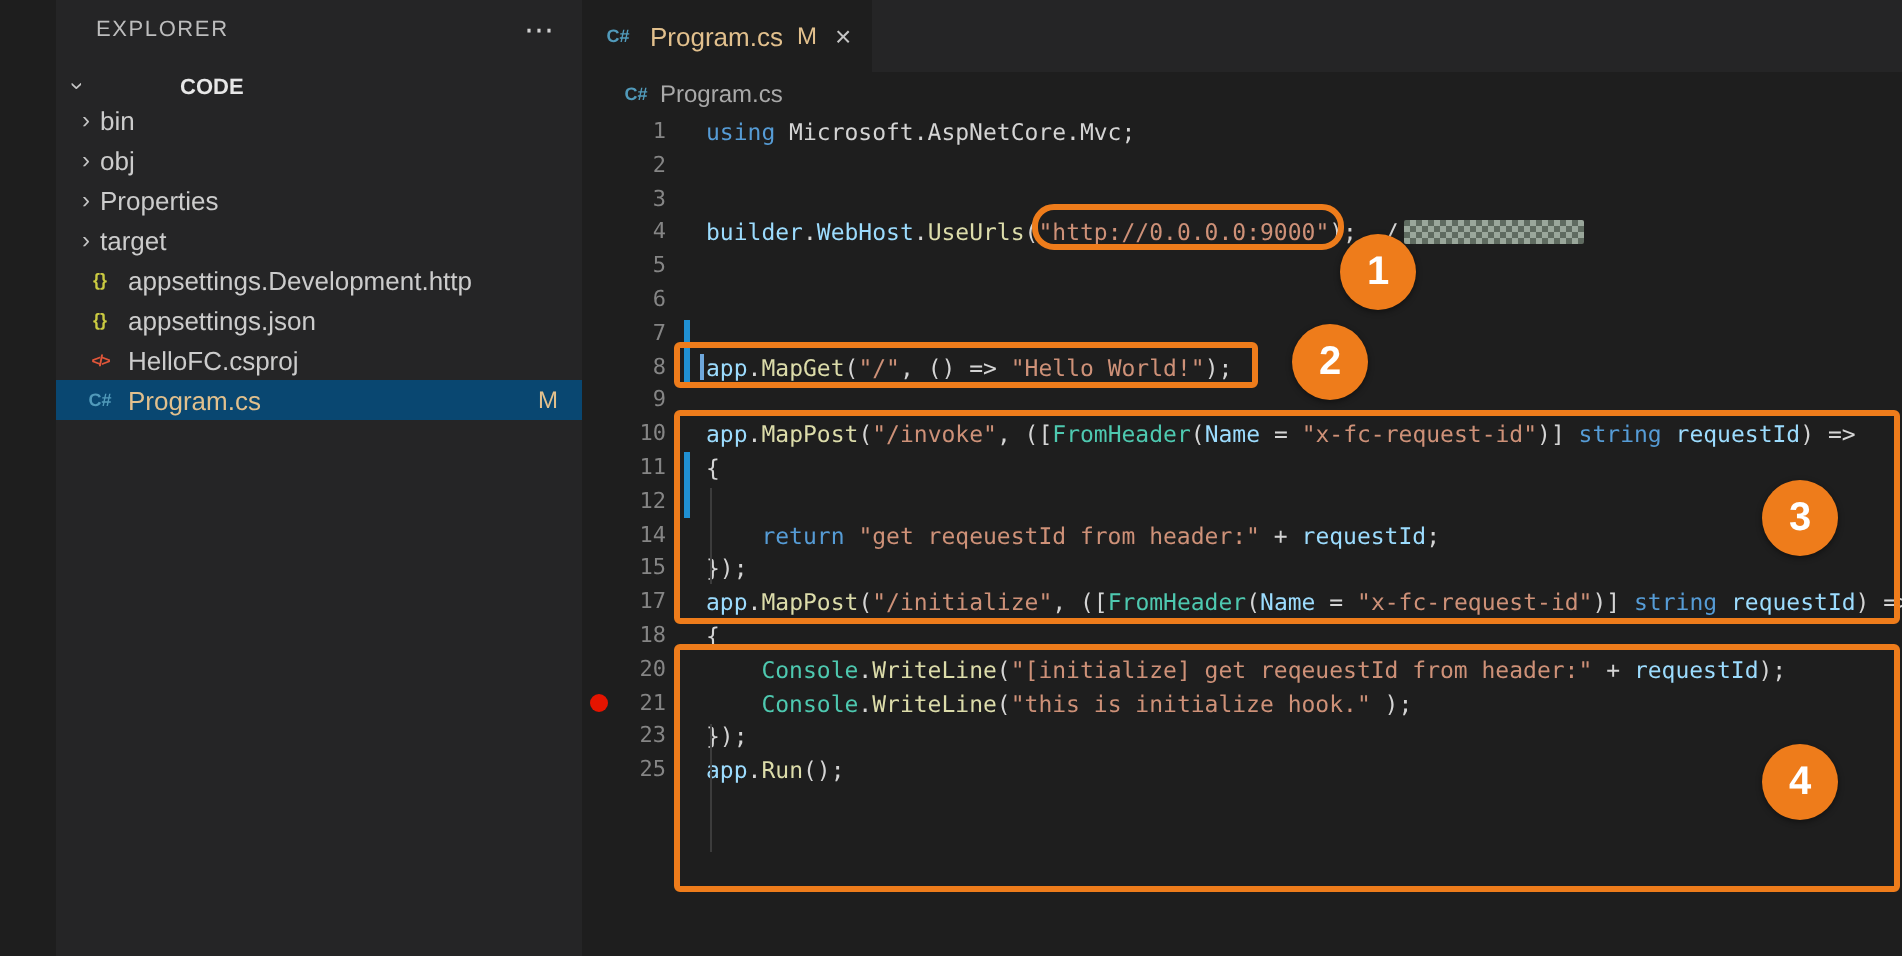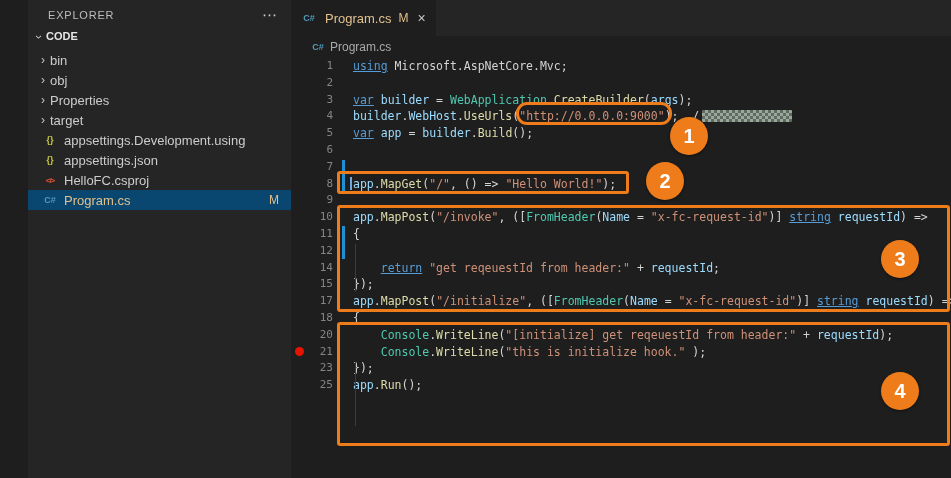--- a/index.html
+++ b/index.html
@@ -3,22 +3,22 @@
 <meta charset="utf-8">
 <style>
   html,body{margin:0;padding:0;background:#1e1e1e;}
   .app{position:relative;width:951px;height:478px;overflow:hidden;background:#1e1e1e;
        font-family:"Liberation Sans",sans-serif;margin-left:28px;-webkit-font-smoothing:antialiased;}
   
   .sidebar{position:absolute;left:0;top:0;width:263px;height:100%;background:#252526;color:#cccccc;}
   .sb-header{height:30px;display:flex;align-items:center;justify-content:space-between;
              padding:0 14px 0 20px;font-size:11px;letter-spacing:.8px;color:#bdbdbd;}
   .sb-header .dots{font-size:15px;color:#cfcfcf;cursor:pointer;letter-spacing:0;}
-  .sb-section{height:20px;display:flex;align-items:flex-start;font-size:11px;font-weight:bold;
-              color:#e7e7e7;padding-left:4px;cursor:pointer;}
+  .sb-section{height:20px;display:flex;align-items:flex-end;font-size:11px;font-weight:bold;
+              color:#e7e7e7;padding-left:4px;cursor:pointer;gap:44px;}
   .chev{display:inline-block;width:14px;text-align:center;color:#c5c5c5;font-size:12px;font-weight:normal;}
   .chev.down{transform:rotate(90deg);}
   .row{height:20px;display:flex;align-items:center;font-size:13px;color:#cccccc;cursor:pointer;}
   .row.folder{padding-left:8px;}
   .row.file{padding-left:14px;}
   .row.sel{background:#094771;}
   .row .lbl{white-space:nowrap;}
   .row .lbl.mod{color:#e2c08d;}
   .badge{margin-left:auto;margin-right:12px;font-size:12px;color:#e2c08d;}
   .fic{width:16px;height:16px;display:inline-flex;align-items:center;justify-content:center;
@@ -35,21 +35,21 @@
   .tab .tab-close{font-size:14px;color:#c5c5c5;margin-left:9px;cursor:pointer;}
   .breadcrumb{position:absolute;left:263px;top:36px;right:0;height:22px;background:#1e1e1e;
               display:flex;align-items:center;padding-left:20px;font-size:12px;color:#a9a9a9;cursor:pointer;}
   .breadcrumb .fic{width:14px;flex:0 0 14px;margin-right:5px;}
   
   .code{position:absolute;left:263px;top:58px;right:0;bottom:0;background:#1e1e1e;
         font-family:"DejaVu Sans Mono","Liberation Mono",monospace;font-size:11.5px;}
   .line{height:16.8px;line-height:16.8px;display:flex;white-space:pre;}
   .gut{width:42px;flex:0 0 42px;text-align:right;color:#858585;font-size:11px;}
   .txt{padding-left:20px;}
-  .tk-k{color:#569cd6;text-decoration:underline;} .tk-t{color:#4ec9b0;} .tk-m{color:#dcdcaa;} .tk-s{color:#ce9178;}
+  .tk-k{color:#569cd6;} .tk-t{color:#4ec9b0;} .tk-m{color:#dcdcaa;} .tk-s{color:#ce9178;}
   .tk-v{color:#9cdcfe;} .tk-p{color:#d4d4d4;}
   .tk-blur{display:inline-block;width:90px;height:12px;vertical-align:-2px;margin-left:3px;border-radius:1px;
     background:
       linear-gradient(45deg,#9aa79b 25%,transparent 25%,transparent 75%,#9aa79b 75%),
       linear-gradient(45deg,#9aa79b 25%,#5f6b60 25%,#5f6b60 75%,#9aa79b 75%);
     background-size:6px 6px;background-position:0 0,3px 3px;}
   
   :root{--accent:#ee7c1b;}
   .ov{position:absolute;pointer-events:none;}
   .obox{border:3px solid var(--accent);box-sizing:border-box;}
@@ -94,21 +94,21 @@
         <div class="row folder">
           <span class="chev">›</span>
           <span class="lbl">Properties</span>
         </div>
         <div class="row folder">
           <span class="chev">›</span>
           <span class="lbl">target</span>
         </div>
         <div class="row file">
           <span class="fic json">{}</span>
-          <span class="lbl">appsettings.Development.using</span>
+          <span class="lbl">appsettings.Development.http</span>
         </div>
         <div class="row file">
           <span class="fic json">{}</span>
           <span class="lbl">appsettings.json</span>
         </div>
         <div class="row file">
           <span class="fic csproj">&lt;/&gt;</span>
           <span class="lbl">HelloFC.csproj</span>
         </div>
         <div class="row file sel">
@@ -129,23 +129,23 @@
   </div>
 
   <div class="breadcrumb">
     <span class="fic cs">C#</span>
     <span>Program.cs</span>
   </div>
 
   <div class="code" id="code">
       <div class="line"><span class="gut">1</span><span class="txt"><span class="tk-k">using</span><span class="tk-p"> Microsoft.AspNetCore.Mvc;</span></span></div>
       <div class="line"><span class="gut">2</span><span class="txt"></span></div>
-      <div class="line"><span class="gut">3</span><span class="txt"><span class="tk-k">var</span><span class="tk-p"> </span><span class="tk-v">builder</span><span class="tk-p"> = </span><span class="tk-t">WebApplication</span><span class="tk-p">.</span><span class="tk-m">CreateBuilder</span><span class="tk-p">(</span><span class="tk-v">args</span><span class="tk-p">);</span></span></div>
+      <div class="line"><span class="gut">3</span></div>
       <div class="line"><span class="gut">4</span><span class="txt"><span class="tk-v">builder</span><span class="tk-p">.</span><span class="tk-v">WebHost</span><span class="tk-p">.</span><span class="tk-m">UseUrls</span><span class="tk-p">(</span><span class="tk-s">"http://0.0.0.0:9000"</span><span class="tk-p">);</span><span class="tk-p">  /</span><span class="tk-blur"></span></span></div>
-      <div class="line"><span class="gut">5</span><span class="txt"><span class="tk-k">var</span><span class="tk-p"> </span><span class="tk-v">app</span><span class="tk-p"> = </span><span class="tk-v">builder</span><span class="tk-p">.</span><span class="tk-m">Build</span><span class="tk-p">();</span></span></div>
+      <div class="line"><span class="gut">5</span></div>
       <div class="line"><span class="gut">6</span><span class="txt"></span></div>
       <div class="line"><span class="gut">7</span><span class="txt"></span></div>
       <div class="line"><span class="gut">8</span><span class="txt"><span class="tk-v">app</span><span class="tk-p">.</span><span class="tk-m">MapGet</span><span class="tk-p">(</span><span class="tk-s">"/"</span><span class="tk-p">, () =&gt; </span><span class="tk-s">"Hello World!"</span><span class="tk-p">);</span></span></div>
       <div class="line"><span class="gut">9</span><span class="txt"></span></div>
       <div class="line"><span class="gut">10</span><span class="txt"><span class="tk-v">app</span><span class="tk-p">.</span><span class="tk-m">MapPost</span><span class="tk-p">(</span><span class="tk-s">"/invoke"</span><span class="tk-p">, ([</span><span class="tk-t">FromHeader</span><span class="tk-p">(</span><span class="tk-v">Name</span><span class="tk-p"> = </span><span class="tk-s">"x-fc-request-id"</span><span class="tk-p">)] </span><span class="tk-k">string</span><span class="tk-p"> </span><span class="tk-v">requestId</span><span class="tk-p">) =&gt;</span></span></div>
       <div class="line"><span class="gut">11</span><span class="txt"><span class="tk-p">{</span></span></div>
       <div class="line"><span class="gut">12</span><span class="txt"></span></div>
       <div class="line"><span class="gut">14</span><span class="txt"><span class="tk-p">    </span><span class="tk-k">return</span><span class="tk-p"> </span><span class="tk-s">"get reqeuestId from header:"</span><span class="tk-p"> + </span><span class="tk-v">requestId</span><span class="tk-p">;</span></span></div>
       <div class="line"><span class="gut">15</span><span class="txt"><span class="tk-p">});</span></span></div>
       <div class="line"><span class="gut">17</span><span class="txt"><span class="tk-v">app</span><span class="tk-p">.</span><span class="tk-m">MapPost</span><span class="tk-p">(</span><span class="tk-s">"/initialize"</span><span class="tk-p">, ([</span><span class="tk-t">FromHeader</span><span class="tk-p">(</span><span class="tk-v">Name</span><span class="tk-p"> = </span><span class="tk-s">"x-fc-request-id"</span><span class="tk-p">)] </span><span class="tk-k">string</span><span class="tk-p"> </span><span class="tk-v">requestId</span><span class="tk-p">) =&gt;</span></span></div>

